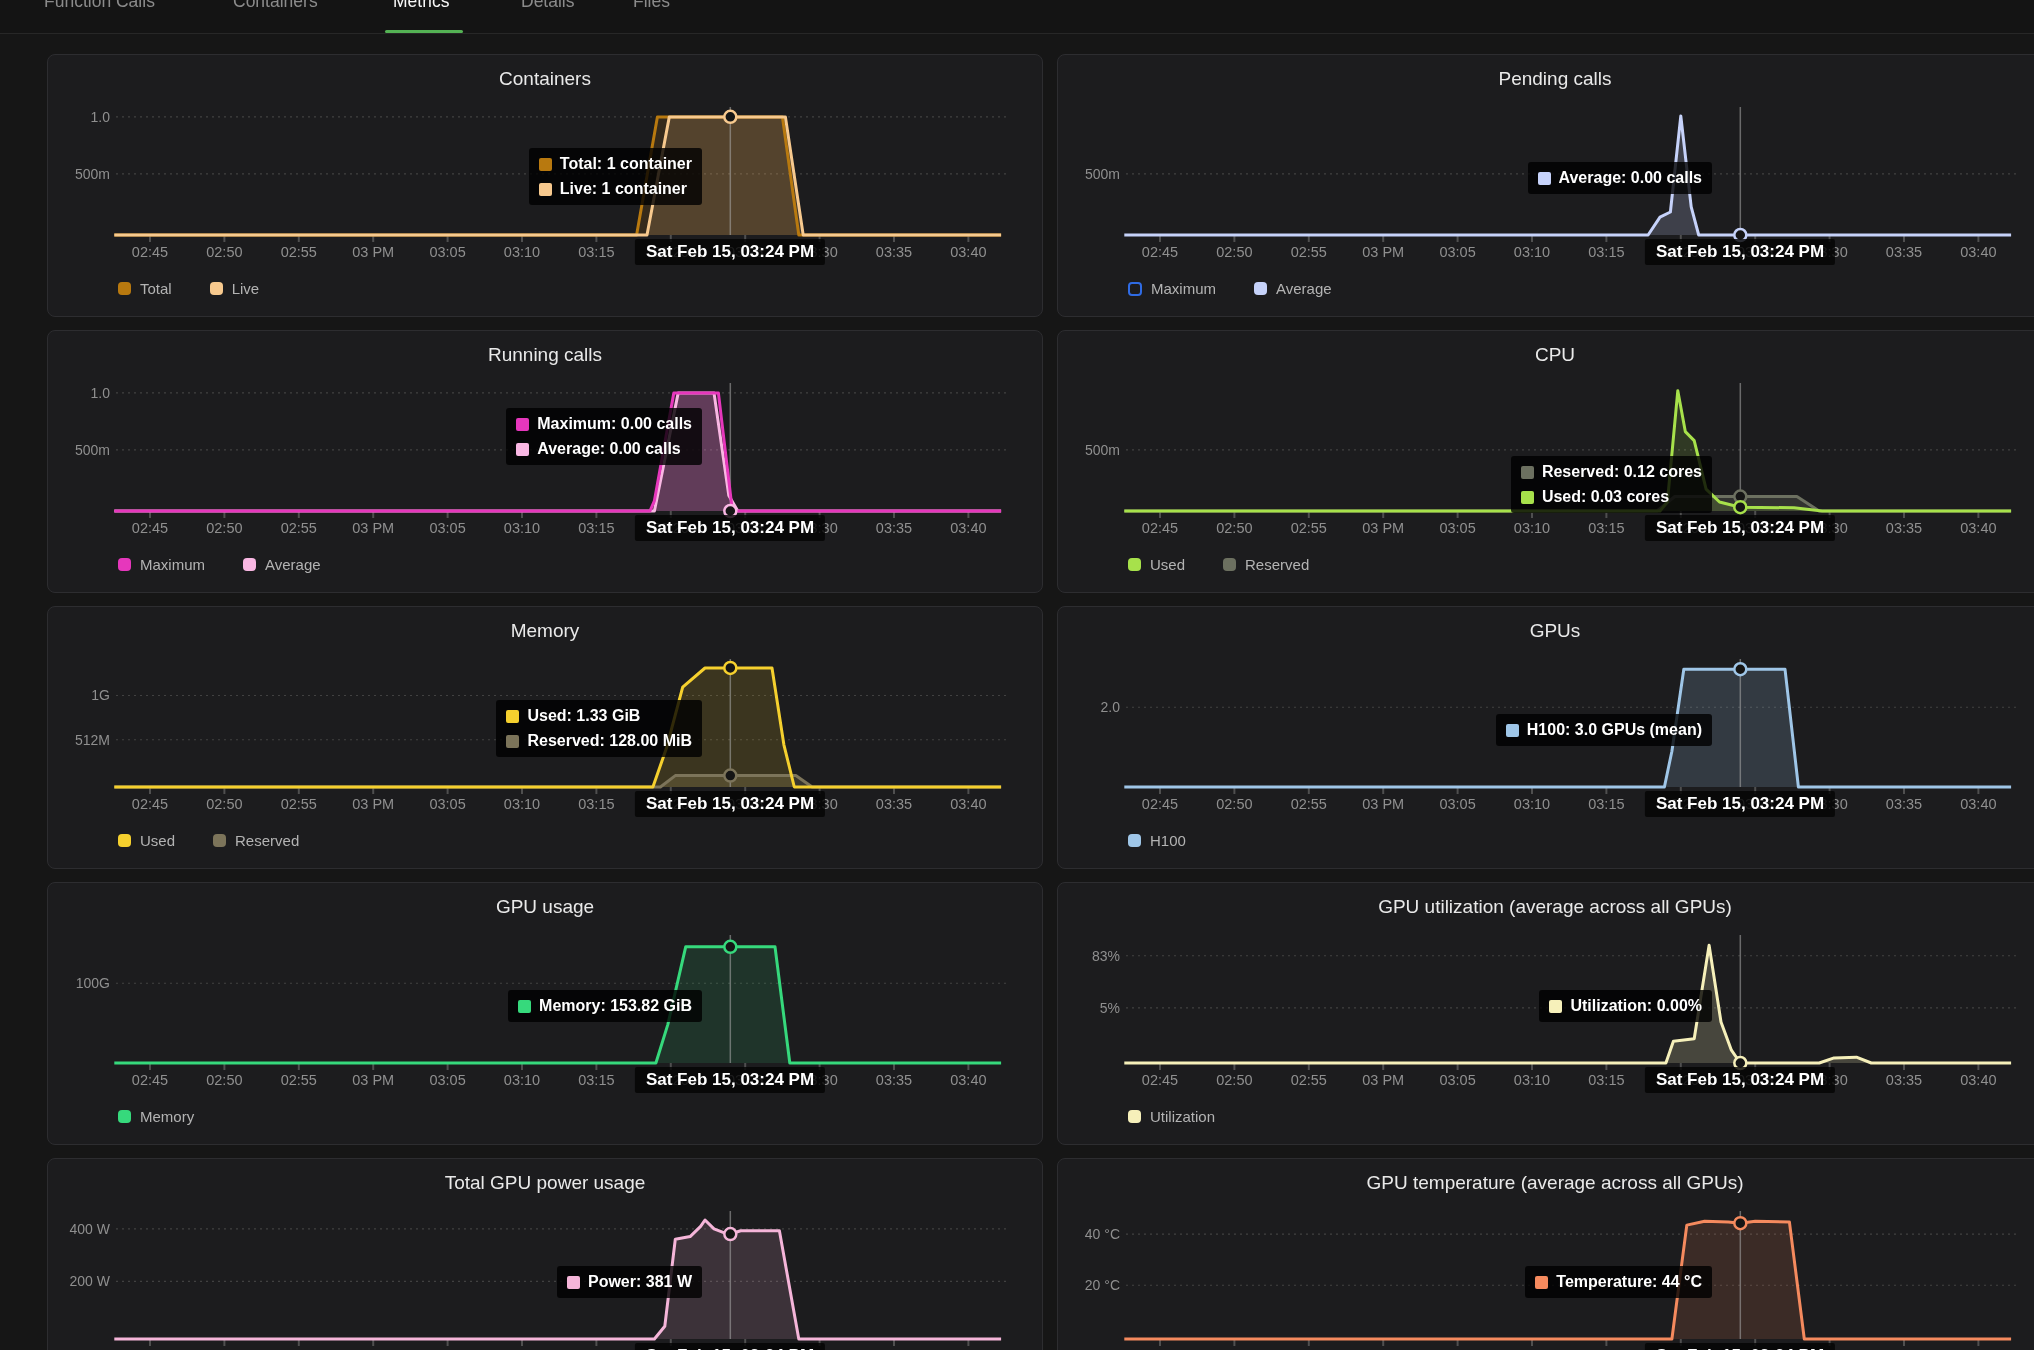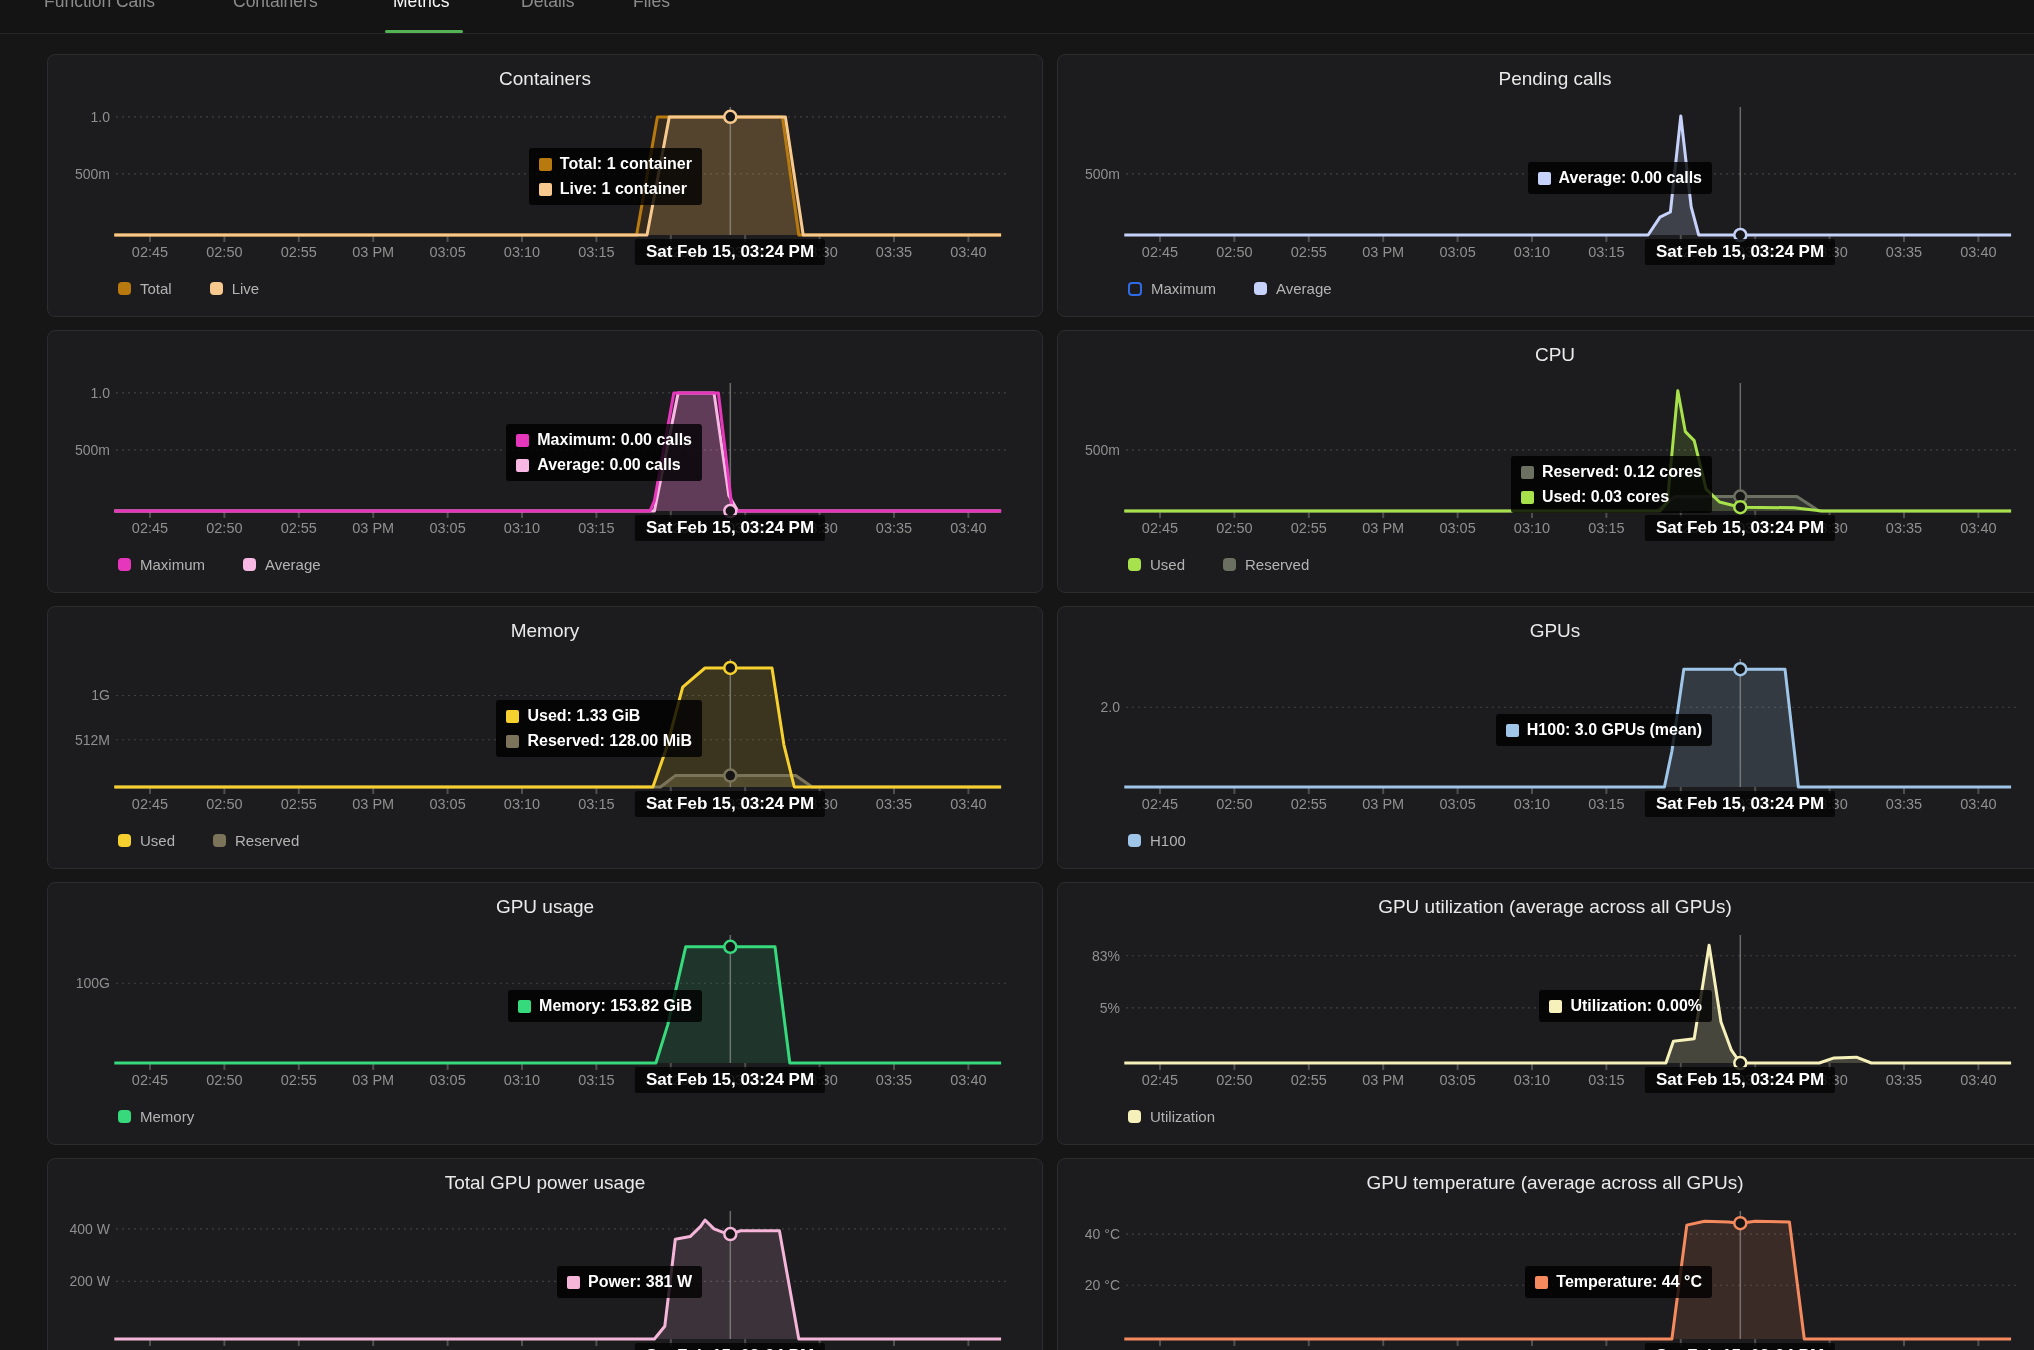--- a/index.html
+++ b/index.html
@@ -148,20 +148,21 @@
             <span class="swatch hollow" style="border-color: rgb(47, 107, 228);"></span>
             <span>Maximum</span>
           </div>
           <div class="leg-item">
             <span class="swatch" style="background: rgb(198, 210, 250);"></span>
             <span>Average</span>
           </div>
         </div>
       </section>
       <section class="card">
+        <div class="card-title">Running calls</div>
         <svg class="plot-svg" width="994" height="261" viewBox="0 0 994 261">
           <line x1="68" x2="962" y1="61.855999999999995" y2="61.855999999999995" stroke="#414141" stroke-width="1.2" stroke-dasharray="2 4"></line>
           <line x1="68" x2="962" y1="118.944" y2="118.944" stroke="#414141" stroke-width="1.2" stroke-dasharray="2 4"></line>
           <line x1="102" x2="102" y1="180" y2="187" stroke="#4f4f4f" stroke-width="2"></line>
           <line x1="176.4" x2="176.4" y1="180" y2="187" stroke="#4f4f4f" stroke-width="2"></line>
           <line x1="250.8" x2="250.8" y1="180" y2="187" stroke="#4f4f4f" stroke-width="2"></line>
           <line x1="325.20000000000005" x2="325.20000000000005" y1="180" y2="187" stroke="#4f4f4f" stroke-width="2"></line>
           <line x1="399.6" x2="399.6" y1="180" y2="187" stroke="#4f4f4f" stroke-width="2"></line>
           <line x1="474" x2="474" y1="180" y2="187" stroke="#4f4f4f" stroke-width="2"></line>
           <line x1="548.4000000000001" x2="548.4000000000001" y1="180" y2="187" stroke="#4f4f4f" stroke-width="2"></line>
@@ -184,21 +185,21 @@
         <div class="xlab" style="left: 250.8px;">02:55</div>
         <div class="xlab" style="left: 325.2px;">03 PM</div>
         <div class="xlab" style="left: 399.6px;">03:05</div>
         <div class="xlab" style="left: 474px;">03:10</div>
         <div class="xlab" style="left: 548.4px;">03:15</div>
         <div class="xlab" style="left: 622.8px;">03:20</div>
         <div class="xlab" style="left: 697.2px;">03:25</div>
         <div class="xlab" style="left: 771.6px;">03:30</div>
         <div class="xlab" style="left: 846px;">03:35</div>
         <div class="xlab" style="left: 920.4px;">03:40</div>
-        <div class="tooltip" style="top: 93px;">
+        <div class="tooltip" style="top: 77px;">
           <div class="tt-row">
             <span class="tt-swatch" style="background: rgb(230, 55, 188);"></span>
             <span>Maximum: 0.00 calls</span>
           </div>
           <div class="tt-row">
             <span class="tt-swatch" style="background: rgb(249, 183, 227);"></span>
             <span>Average: 0.00 calls</span>
           </div>
         </div>
         <div class="datechip">Sat Feb 15, 03:24 PM</div>

